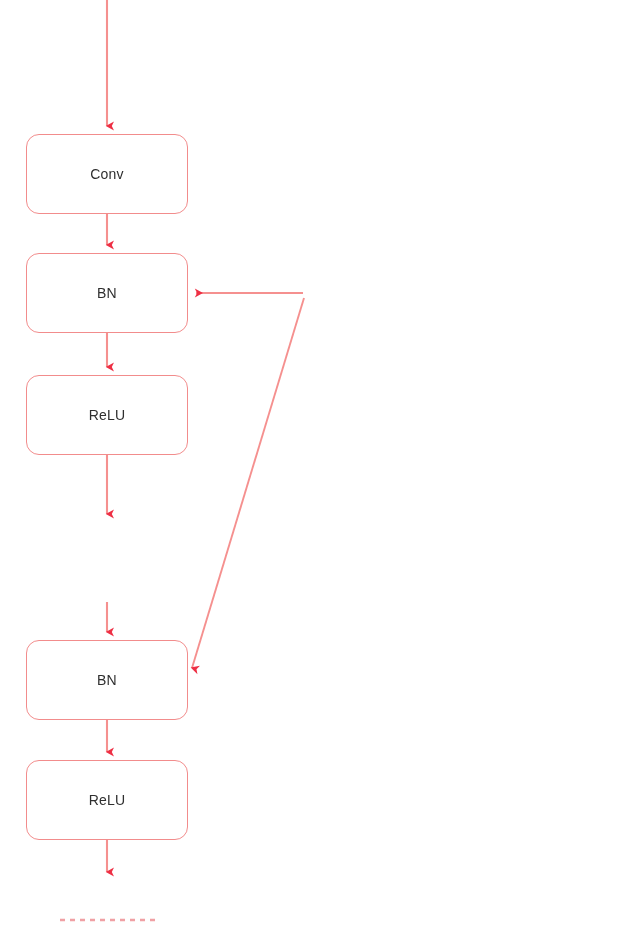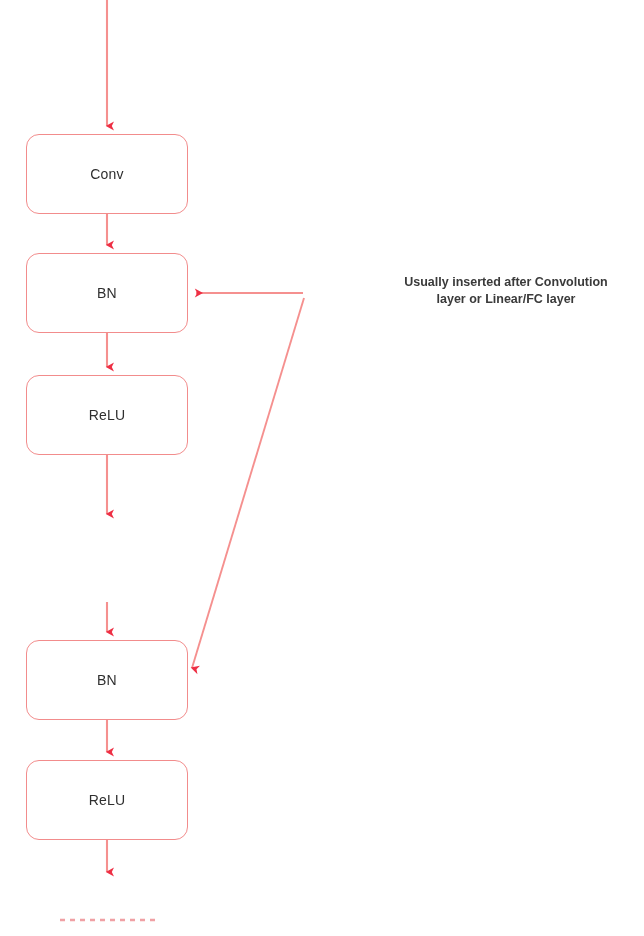--- a/index.html
+++ b/index.html
@@ -115,18 +115,14 @@
 
 
   <div class="node-box" style="top:640px;">
     <span class="node-label">BN</span>
   </div>
 
   <div class="node-box" style="top:760px;">
     <span class="node-label">ReLU</span>
   </div>
 
-  <div id="annotation">
-    <div>Usually inserted after Convolution</div>
-    <div>layer or Linear/FC layer</div>
-  </div>
 
 </div>
 
 </body></html>

